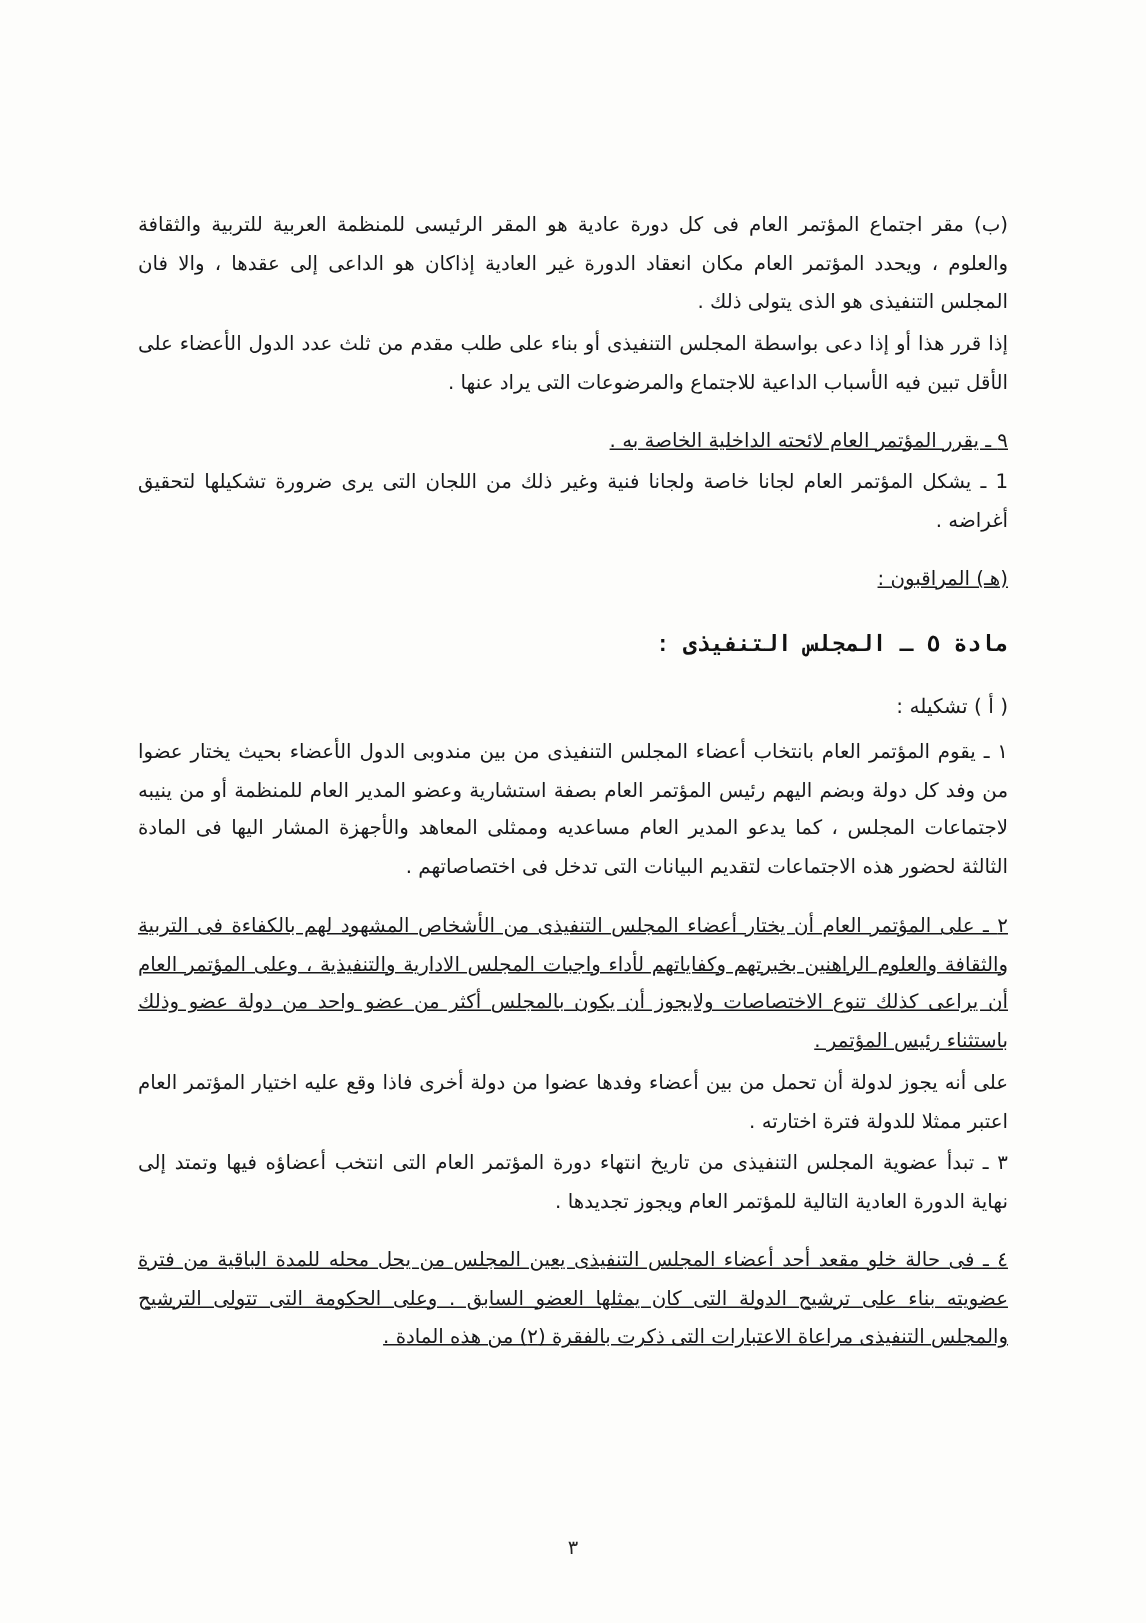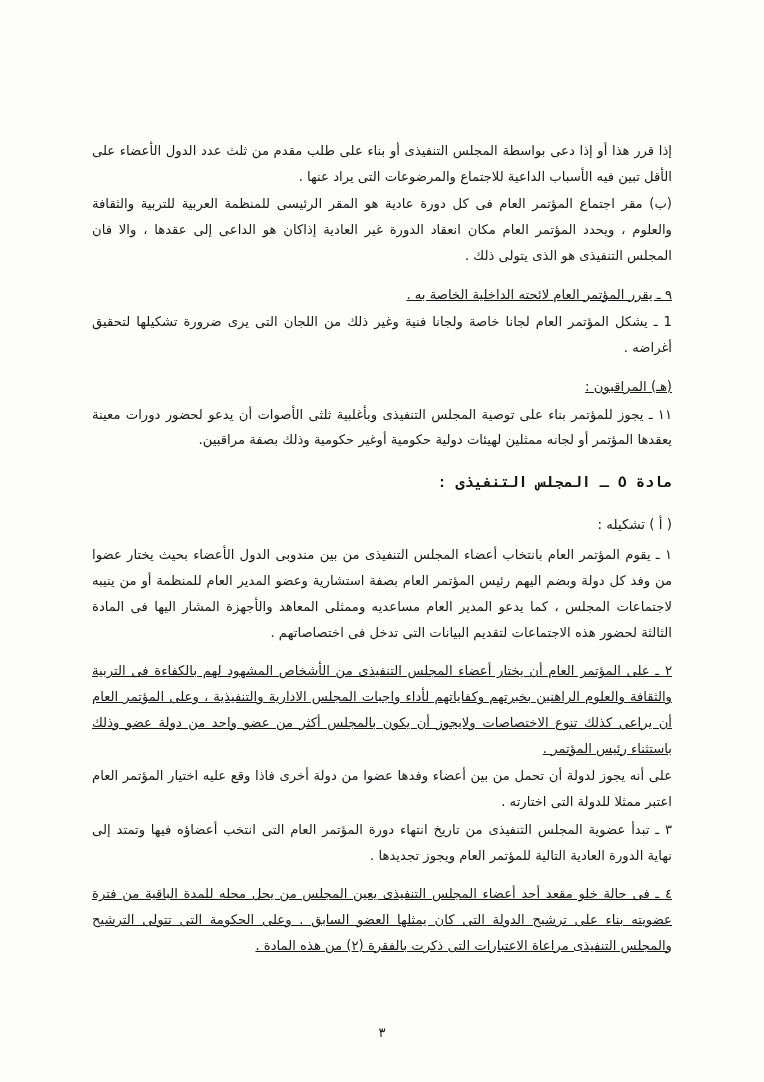--- a/index.html
+++ b/index.html
@@ -71,41 +71,40 @@
   .shortline {
     text-align-last: right;
   }
 </style>
 </head>
 <body>
 
 <div class="page">
   <div class="content">
 
+    <p class="para">(ب) مقر اجتماع المؤتمر العام فى كل دورة عادية هو المقر الرئيسى  للمنظمة العربية للتربية والثقافة والعلوم ، ويحدد المؤتمر العام مكان انعقاد الدورة غير العادية إذاكان هو الداعى إلى عقدها ،  والا فان المجلس التنفيذى هو الذى يتولى ذلك .</p>
+
     <p class="para">إذا قرر هذا أو إذا دعى بواسطة المجلس التنفيذى أو بناء على طلب مقدم  من ثلث عدد الدول الأعضاء على الأقل تبين فيه الأسباب الداعية  للاجتماع  والمرضوعات التى يراد عنها .</p>
-
-    <p class="para">(ب) مقر اجتماع المؤتمر العام فى كل دورة عادية هو المقر الرئيسى  للمنظمة العربية للتربية والثقافة والعلوم ، ويحدد المؤتمر العام مكان انعقاد الدورة غير العادية إذاكان هو الداعى إلى عقدها ،  والا فان المجلس التنفيذى هو الذى يتولى ذلك .</p>
 
     <p class="para gap shortline">٩ ـ يقرر المؤتمر العام لائحته الداخلية الخاصة به .</p>
 
     <p class="para">1 ـ يشكل المؤتمر العام لجانا خاصة ولجانا فنية وغير ذلك من اللجان التى يرى ضرورة  تشكيلها لتحقيق أغراضه .</p>
 
     <p class="para gap shortline">(هـ) المراقبون :</p>
 
-    <p class="para">١١ ـ يجوز للمؤتمر بناء على توصية المجلس التنفيذى وبأغلبية ثلثى الأصوات أن  يدعو لحضور دورات معينة يعقدها المؤتمر أو لجانه ممثلين لهيئات دولية حكومية أوغير حكومية وذلك  بصفة  مراقبين.</p>
 
     <p class="heading">مادة ٥ ـ المجلس التنفيذى :</p>
 
     <p class="subheading">( أ ) تشكيله :</p>
 
     <p class="para">١ ـ يقوم المؤتمر العام بانتخاب أعضاء المجلس التنفيذى من بين مندوبى  الدول الأعضاء بحيث يختار عضوا من وفد كل دولة وبضم اليهم رئيس المؤتمر العام بصفة استشارية وعضو المدير العام  للمنظمة أو من ينيبه لاجتماعات المجلس ، كما يدعو المدير العام مساعديه وممثلى المعاهد  والأجهزة المشار اليها فى المادة الثالثة لحضور هذه الاجتماعات لتقديم البيانات التى تدخل فى اختصاصاتهم .</p>
 
     <p class="para gap">٢ ـ على المؤتمر العام أن يختار أعضاء المجلس التنفيذى من الأشخاص المشهود لهم بالكفاءة فى التربية والثقافة والعلوم الراهنين بخبرتهم وكفاياتهم لأداء واجبات المجلس الادارية والتنفيذية ، وعلى المؤتمر  العام أن يراعى كذلك تنوع الاختصاصات ولايجوز أن يكون بالمجلس أكثر من عضو  واحد من دولة عضو وذلك باستثناء رئيس المؤتمر .</p>
 
-    <p class="para">على أنه يجوز لدولة أن تحمل من بين أعضاء وفدها عضوا من دولة أخرى فاذا وقع  عليه  اختيار المؤتمر العام اعتبر ممثلا للدولة التى اختارته .</p>
+    <p class="para">على أنه يجوز لدولة أن تحمل من بين أعضاء وفدها عضوا من دولة أخرى فاذا وقع  عليه  اختيار المؤتمر العام اعتبر ممثلا للدولة فترة اختارته .</p>
 
     <p class="para">٣ ـ تبدأ عضوية المجلس التنفيذى من تاريخ انتهاء دورة المؤتمر العام التى انتخب  أعضاؤه فيها وتمتد إلى نهاية الدورة العادية التالية للمؤتمر العام ويجوز تجديدها .</p>
 
     <p class="para gap">٤ ـ فى حالة خلو مقعد أحد أعضاء المجلس التنفيذى يعين المجلس من يحل محله للمدة  الباقية من فترة عضويته بناء على ترشيح الدولة التى كان يمثلها العضو السابق . وعلى الحكومة التى تتولى  الترشيح والمجلس التنفيذى مراعاة الاعتبارات التى ذكرت بالفقرة (٢) من هذه المادة .</p>
 
   </div>
 
   <div class="page-number">٣</div>
 </div>
 

